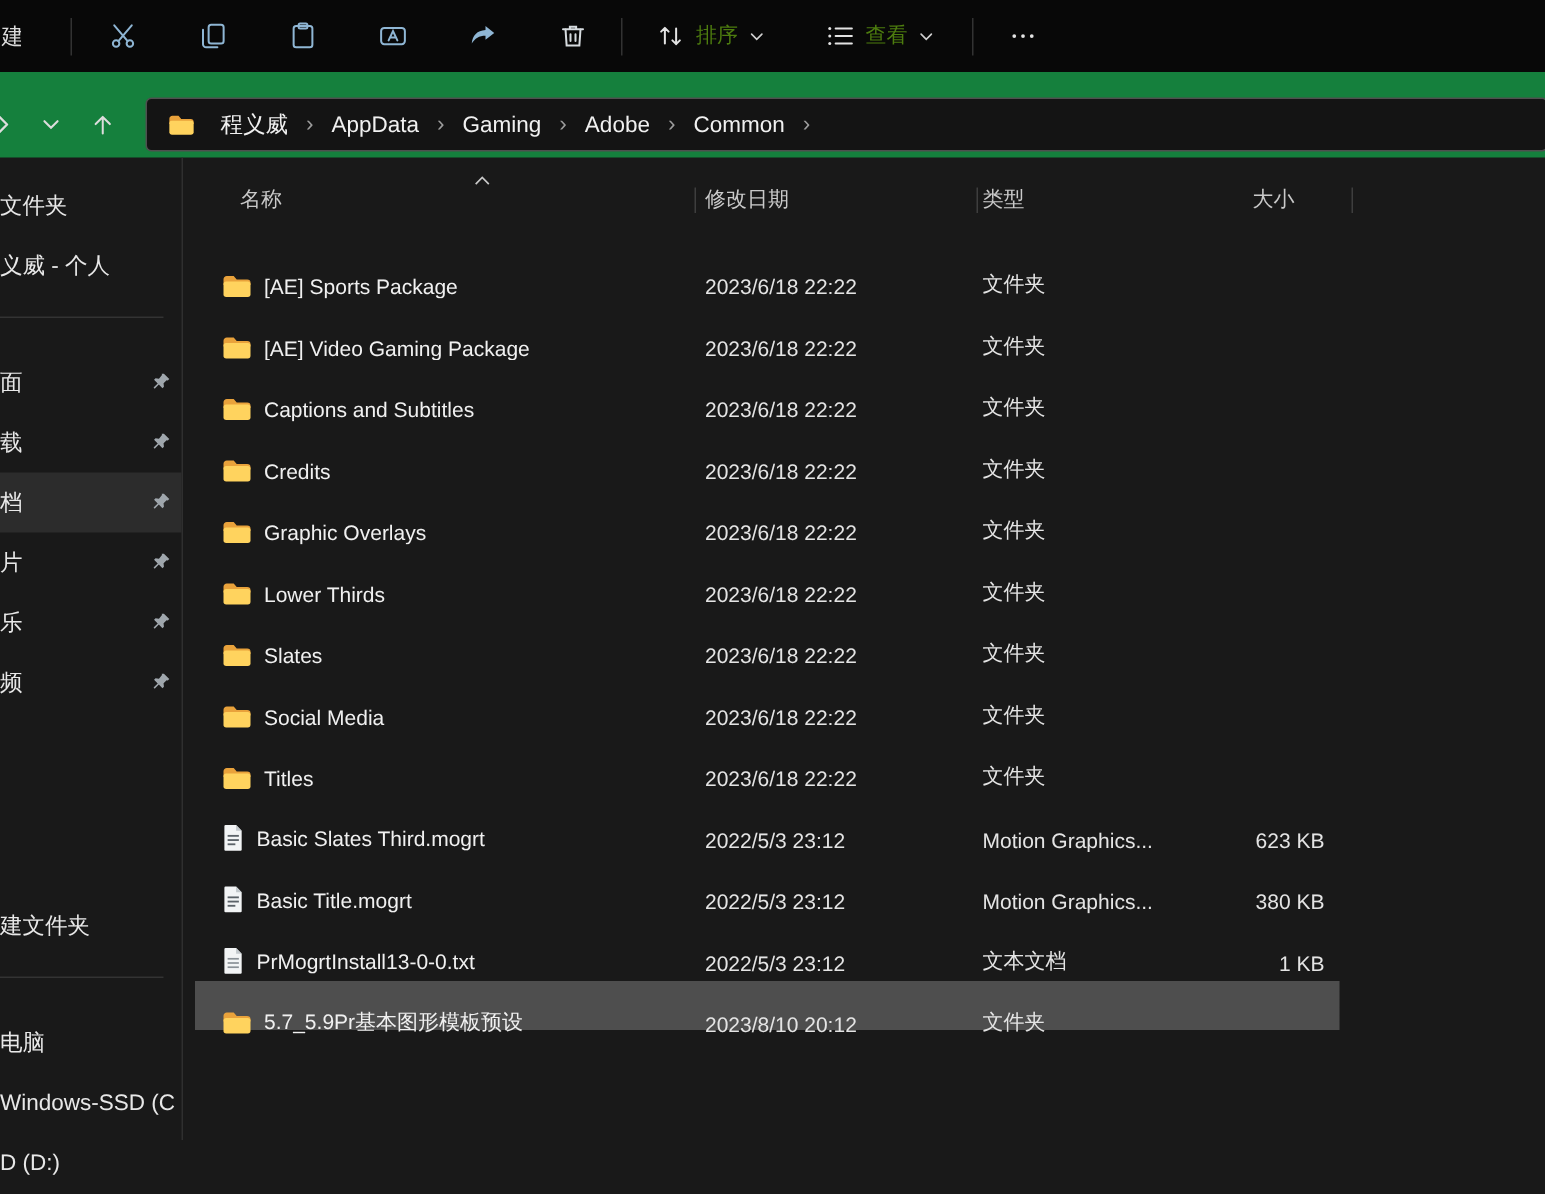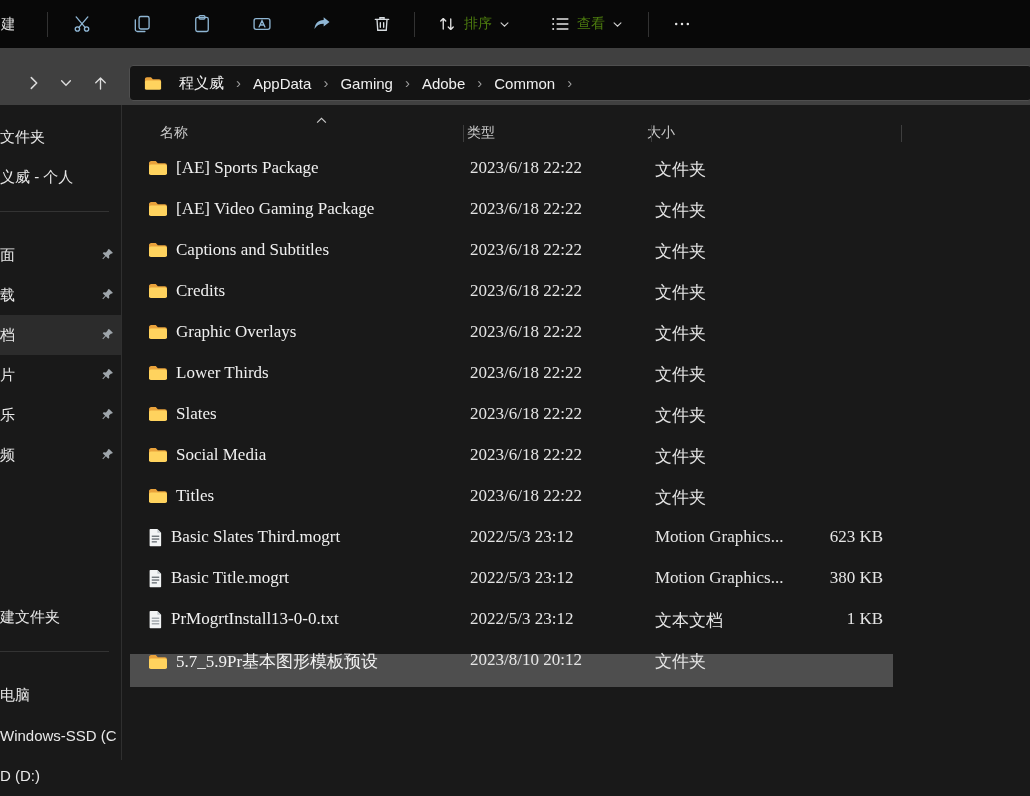--- a/index.html
+++ b/index.html
@@ -18,21 +18,21 @@
   .tb-group{display:flex;gap:20px;margin-left:14px;}
   .tb-btn{width:40px;height:36px;display:flex;align-items:center;justify-content:center;border-radius:4px;}
   .tb-wide{height:36px;display:flex;align-items:center;gap:7px;padding:0 9px;border-radius:4px;
     font-size:14px;color:#4d7c0f;}
   .tb-wide.sort{margin-left:13px;}
   .tb-wide.view{margin-left:22px;}
   .tb-btn.more{margin-left:14px;width:38px;}
   .icon-blue{stroke:#8fb6d4;}
 
   
-  .addr-row{height:57px;background:#404040;display:flex;align-items:center;padding-top:13px;padding-left:32px;}
+  .addr-row{height:57px;background:#15803d;display:flex;align-items:center;padding-top:13px;}
   .nav-btn{display:flex;align-items:center;justify-content:center;}
   .nav-fwd{margin-left:-7px;}
   .nav-drop{margin-left:16px;}
   .nav-up{margin-left:18px;}
   .addr-box{margin-left:19px;flex:1;height:36px;border:1px solid #4f4f4f;border-radius:4px;
     background:#141414;display:flex;align-items:center;padding:0 8px;margin-right:-2px;}
   .addr-folder{margin:0 6px 0 6px;display:flex;}
   .crumbs{display:flex;align-items:center;font-size:15px;color:#f0f0f0;white-space:nowrap;overflow:hidden;}
   .crumb{padding:4px 11px;border-radius:4px;}
   .crumb-sep{color:#9d9d9d;font-size:15px;padding:0 1px 2px 1px;}
@@ -55,21 +55,21 @@
   .hc1{width:188px;padding-left:15px;}
   .hc2{width:180px;padding-left:12px;}
   .hc3{width:70px;padding-left:12px;}
   .col-sep{position:absolute;top:12px;width:1px;height:17px;background:#3e3e3e;}
   .col-sep.p0{left:333px;}
   .col-sep.p1{left:521px;}
   .col-sep.p2{left:771px;}
   .sort-caret{position:absolute;left:186px;top:4px;}
 
   .file-body{margin-top:5px;}
-  .frow{display:flex;align-items:flex-start;height:41px;width:763px;font-size:17px;color:#f0f0f0;font-family:Liberation Serif, serif;}
+  .frow{display:flex;align-items:flex-end;height:41px;width:763px;font-size:14px;color:#f0f0f0;}
   .frow.selected{background:linear-gradient(transparent 4px,#4e4e4e 4px,#4e4e4e 37px,transparent 37px);}
   .c-name{width:325px;display:flex;align-items:center;gap:8px;padding-left:18px;
     white-space:nowrap;overflow:hidden;}
   .ficon{display:flex;flex:none;}
   .c-date{width:188px;padding-left:15px;color:#e4e4e4;white-space:nowrap;}
   .c-type{width:180px;padding-left:12px;color:#e4e4e4;white-space:nowrap;overflow:hidden;}
   .c-size{width:70px;text-align:right;padding-right:10px;color:#e4e4e4;white-space:nowrap;}
 </style>
 </head>
 <body>
@@ -255,20 +255,21 @@
 
   <div class="main">
     <div class="list-header">
       <svg class="sort-caret" viewBox="0 0 12 8" width="11" height="7" fill="none" stroke="#c9c9c9" stroke-width="1.3">
           <path d="M1 6.5 6 1.5 11 6.5"></path>
         </svg>
       <div class="col-sep p0"></div>
       <div class="col-sep p1"></div>
       <div class="col-sep p2"></div>
     <div class="hc hc0">名称</div>
+        <div class="hc hc1">修改日期</div>
         <div class="hc hc2">类型</div>
         <div class="hc hc3">大小</div>
       </div>
     <div class="file-body">
         <div class="frow">
           <div class="cell c-name">
             <span class="ficon">
               <svg viewBox="0 0 20 16" width="20" height="16">
                 <path d="M1 3.2C1 2 2 1 3.2 1h4.6l2 2.3h7A2.2 2.2 0 0 1 19 5.5V7H1z" fill="#e9a23b"></path>
                 <rect x="1" y="4.6" width="18" height="10.4" rx="1.8" fill="#ffd35e"></rect>

